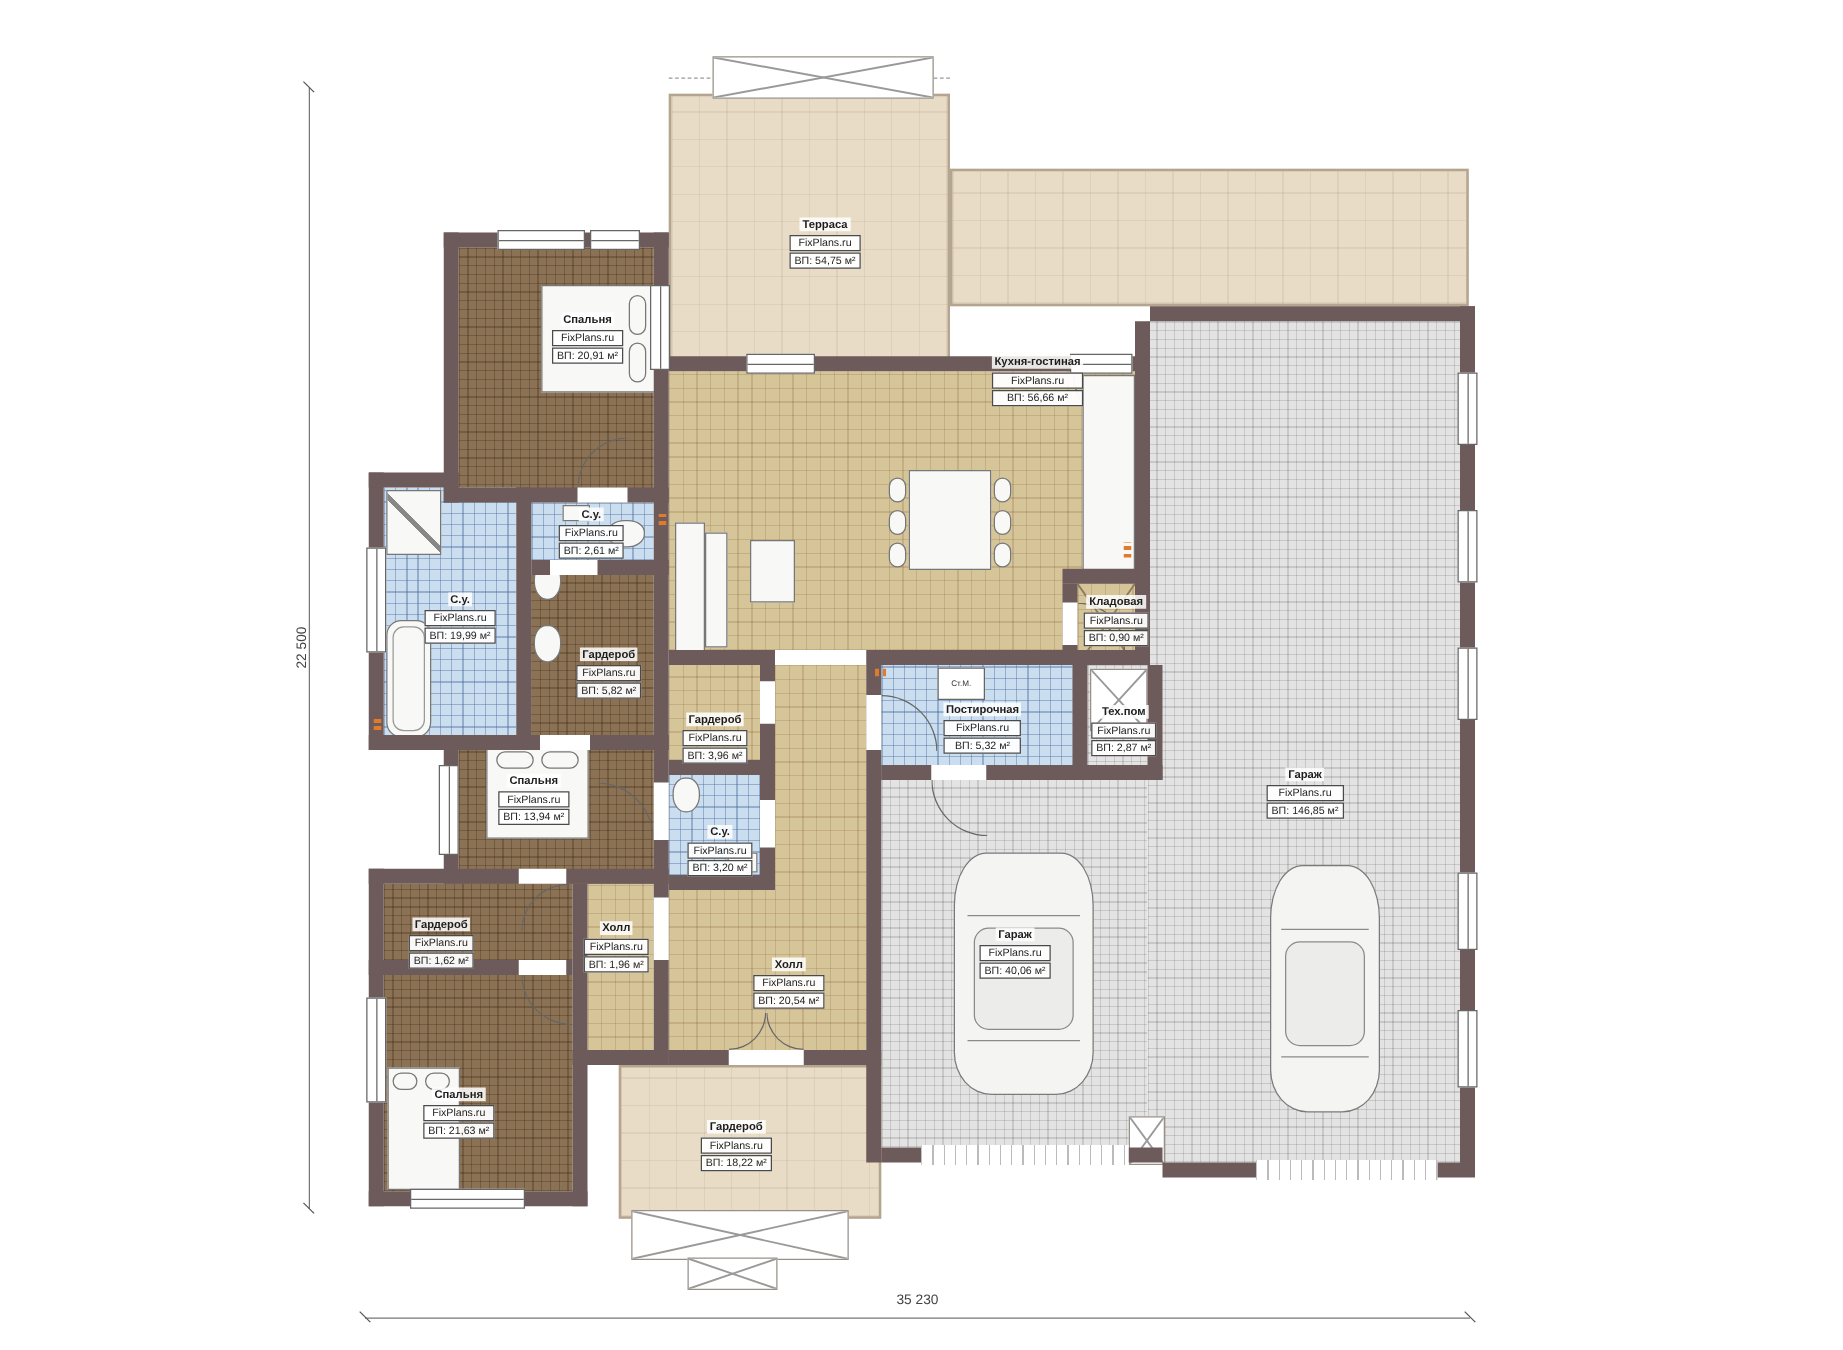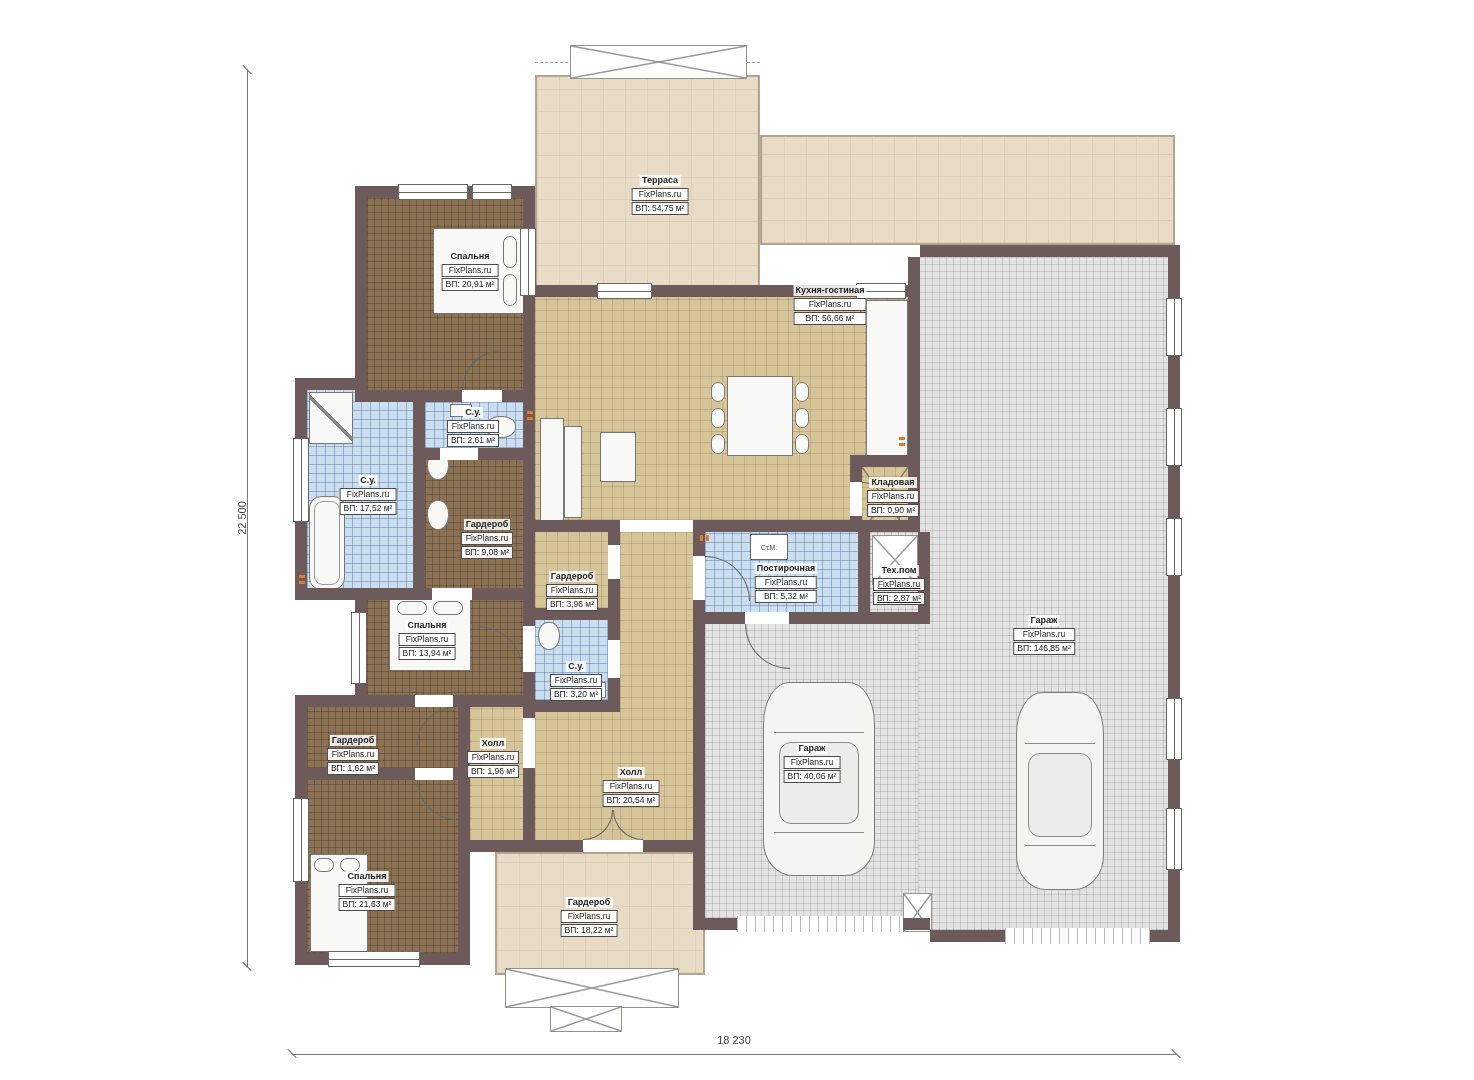--- a/index.html
+++ b/index.html
@@ -263,43 +263,43 @@
     <div class="rl-box">ВП: 56,66 м²</div>
   </div>
   <div class="room-label" style="left:473px;top:424px;">
     <div class="rl-name">С.у.</div>
     <div class="rl-box">FixPlans.ru</div>
     <div class="rl-box">ВП: 2,61 м²</div>
   </div>
   <div class="room-label" style="left:368px;top:492px;">
     <div class="rl-name">С.у.</div>
     <div class="rl-box">FixPlans.ru</div>
-    <div class="rl-box">ВП: 17,52 м²</div>
+    <div class="rl-box">ВП: 19,99 м²</div>
   </div>
   <div class="room-label" style="left:487px;top:536px;">
     <div class="rl-name">Гардероб</div>
     <div class="rl-box">FixPlans.ru</div>
-    <div class="rl-box">ВП: 9,08 м²</div>
+    <div class="rl-box">ВП: 5,82 м²</div>
   </div>
   <div class="room-label" style="left:572px;top:588px;">
     <div class="rl-name">Гардероб</div>
     <div class="rl-box">FixPlans.ru</div>
     <div class="rl-box">ВП: 3,96 м²</div>
   </div>
   <div class="room-label" style="left:893px;top:494px;">
     <div class="rl-name">Кладовая</div>
     <div class="rl-box">FixPlans.ru</div>
     <div class="rl-box">ВП: 0,90 м²</div>
   </div>
   <div class="room-label" style="left:786px;top:580px;">
     <div class="rl-name">Постирочная</div>
     <div class="rl-box">FixPlans.ru</div>
     <div class="rl-box">ВП: 5,32 м²</div>
   </div>
-  <div class="room-label" style="left:899px;top:582px;text-decoration:underline;">
+  <div class="room-label" style="left:899px;top:582px;">
     <div class="rl-name">Тех.пом</div>
     <div class="rl-box">FixPlans.ru</div>
     <div class="rl-box">ВП: 2,87 м²</div>
   </div>
   <div class="room-label" style="left:1044px;top:632px;">
     <div class="rl-name">Гараж</div>
     <div class="rl-box">FixPlans.ru</div>
     <div class="rl-box">ВП: 146,85 м²</div>
   </div>
   <div class="room-label" style="left:812px;top:760px;">
@@ -343,15 +343,15 @@
     <div class="rl-box">ВП: 18,22 м²</div>
   </div>
 
   <div class="dimline" style="left:247px;top:70px;width:1px;height:897px;"></div>
   <div class="tick" style="left:241px;top:69px;"></div>
   <div class="tick" style="left:241px;top:966px;"></div>
   <div class="dim" style="left:242px;top:518px;transform:translate(-50%,-50%) rotate(-90deg);">22 500</div>
   <div class="dimline" style="left:292px;top:1054px;width:884px;height:1px;"></div>
   <div class="tick" style="left:286px;top:1053px;"></div>
   <div class="tick" style="left:1170px;top:1053px;"></div>
-  <div class="dim" style="left:734px;top:1046px;transform:translate(-50%,-100%);">18 230</div>
+  <div class="dim" style="left:734px;top:1046px;transform:translate(-50%,-100%);">35 230</div>
 
 </div>
 
 </body></html>

